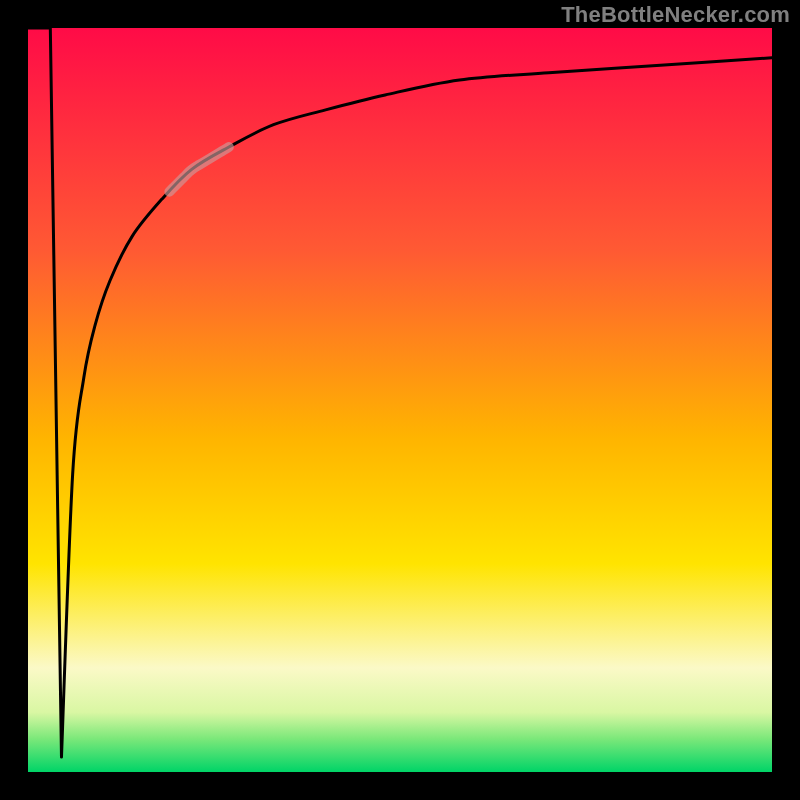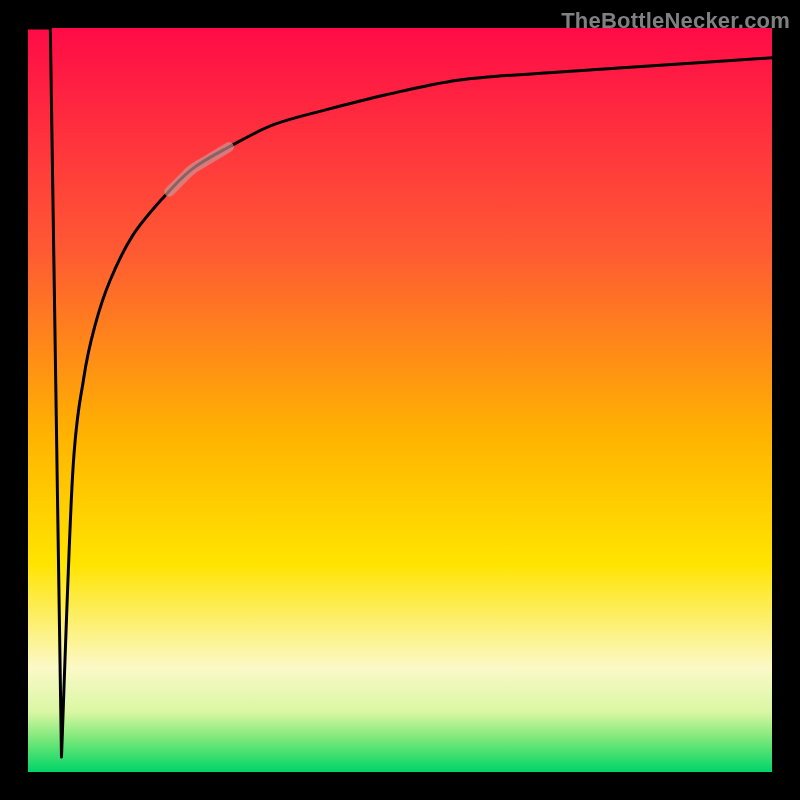--- a/index.html
+++ b/index.html
@@ -16,21 +16,21 @@
     height: 800px;
   }
   svg {
     display: block;
     position: absolute;
     top: 0;
     left: 0;
   }
   .watermark {
     position: absolute;
-    top: 8px;
+    top: 2px;
     right: 10px;
     font-family: Arial, Helvetica, sans-serif;
     font-size: 22px;
     font-weight: 600;
     color: #808080;
     letter-spacing: 0.2px;
   }
 </style>
 </head>
 <body>

